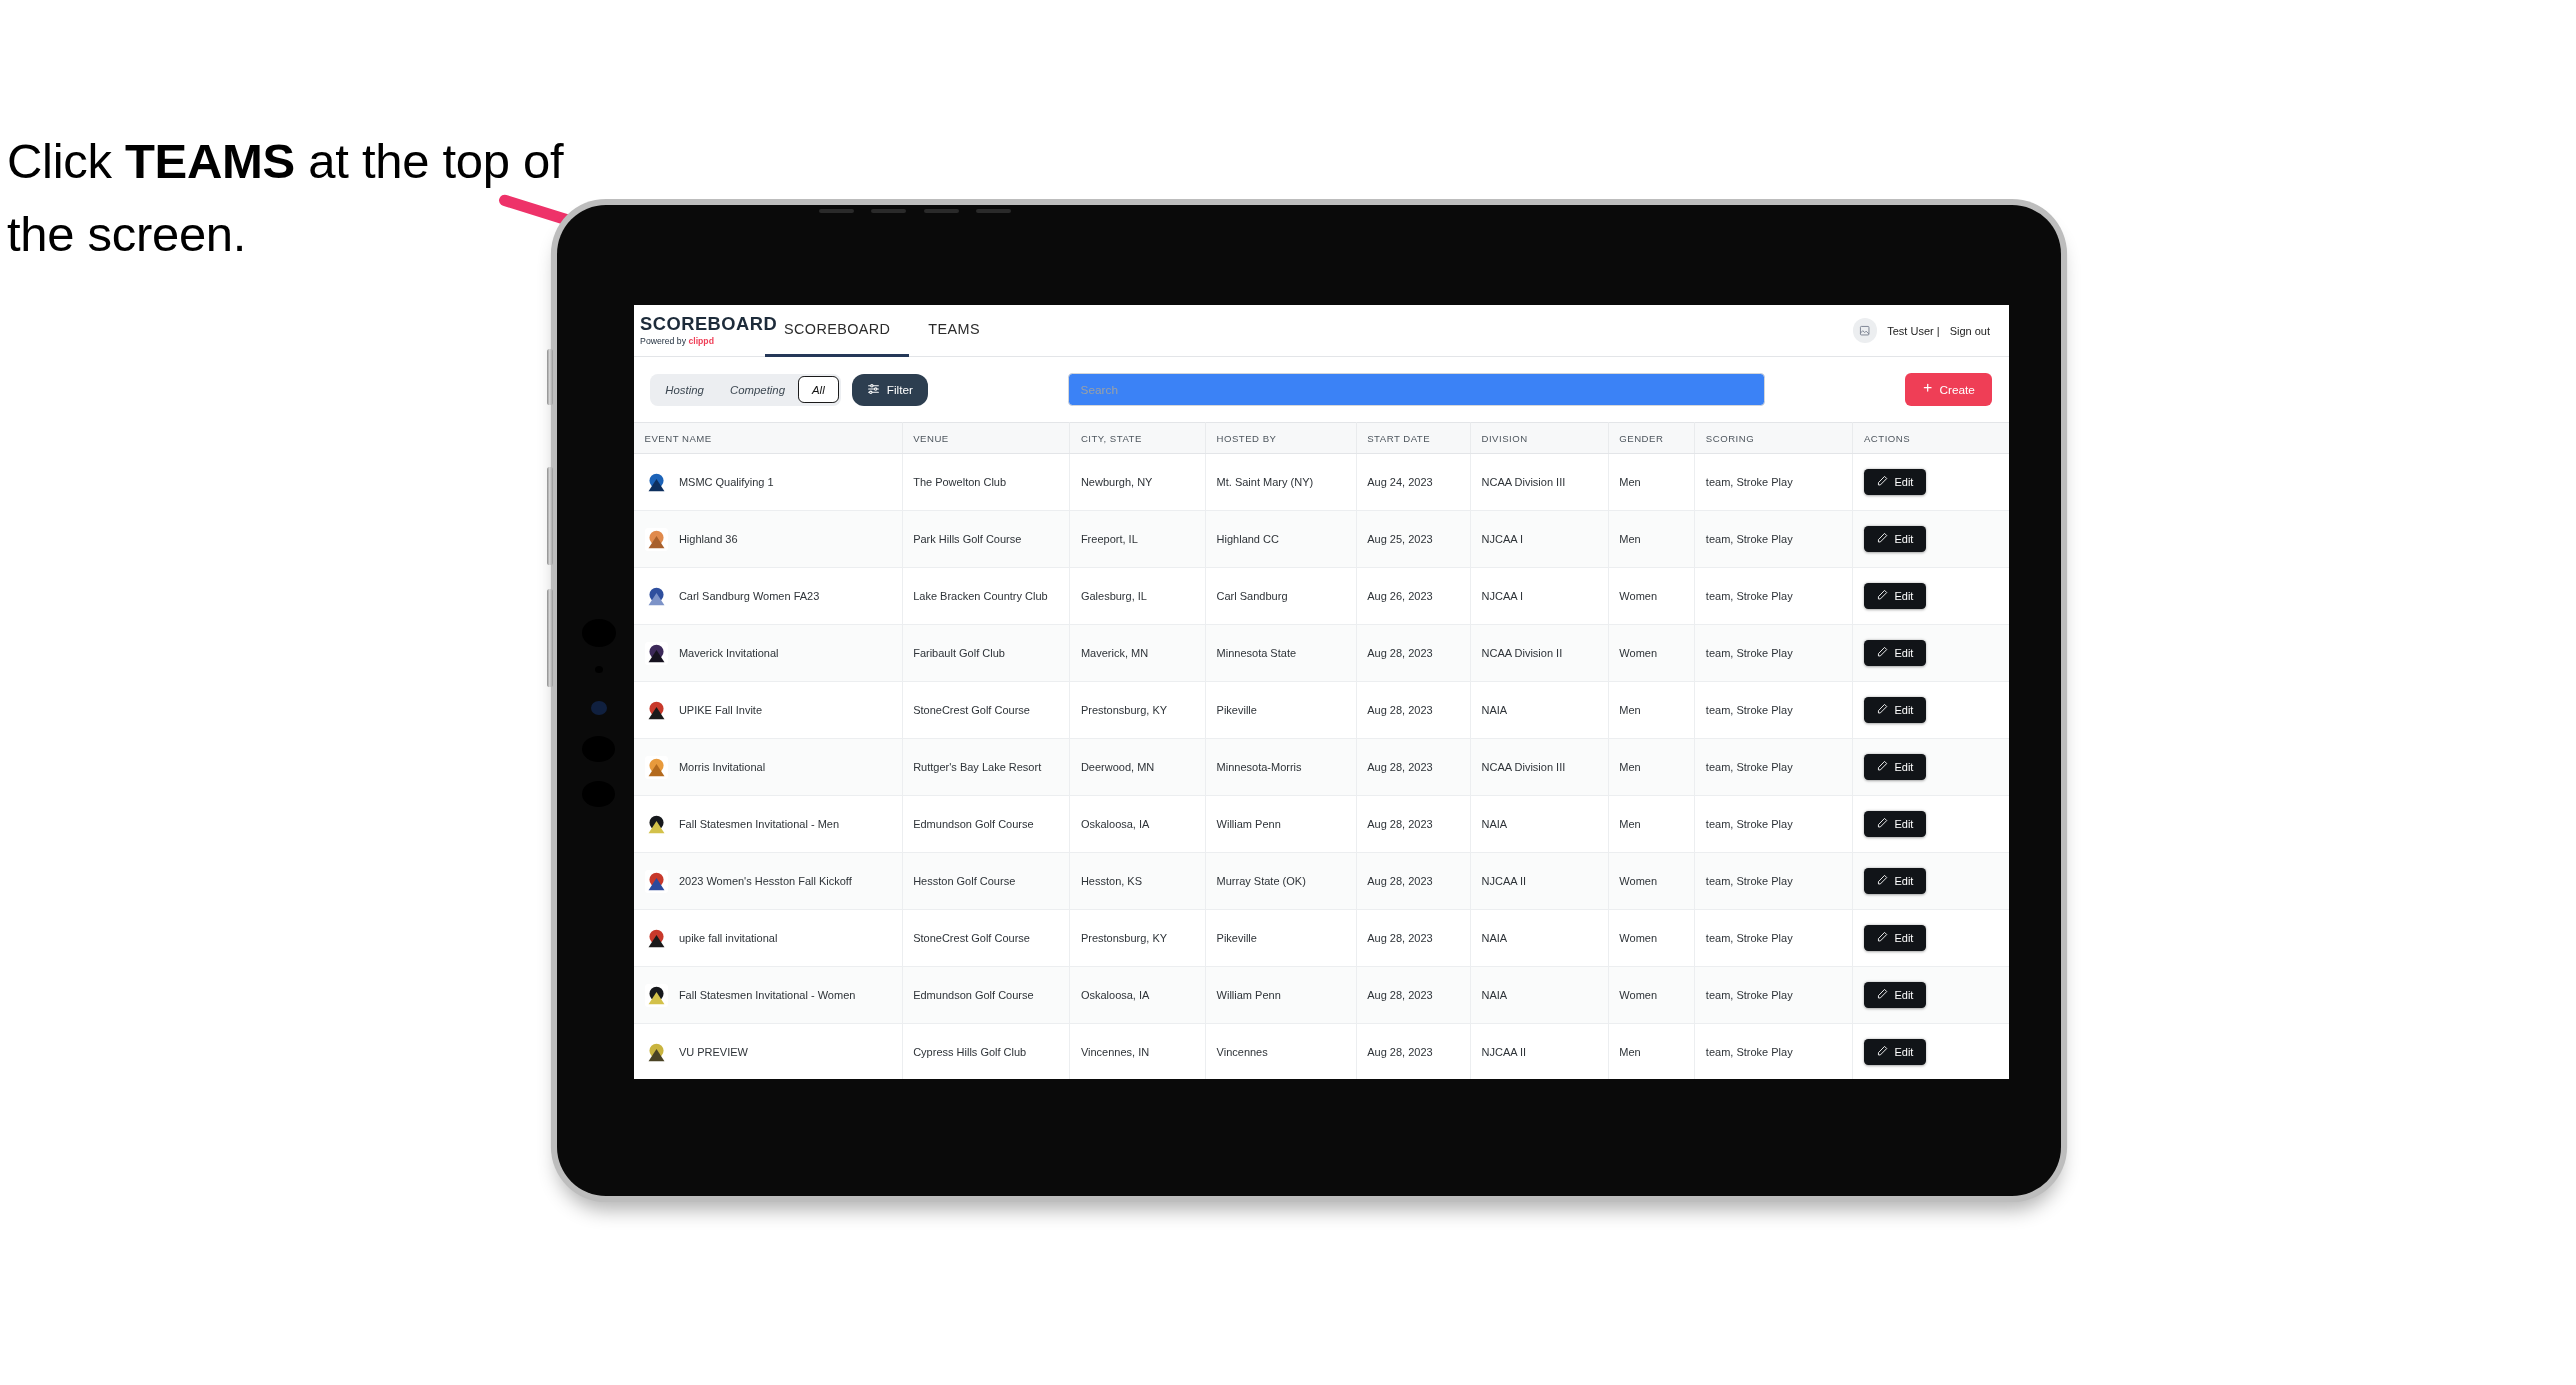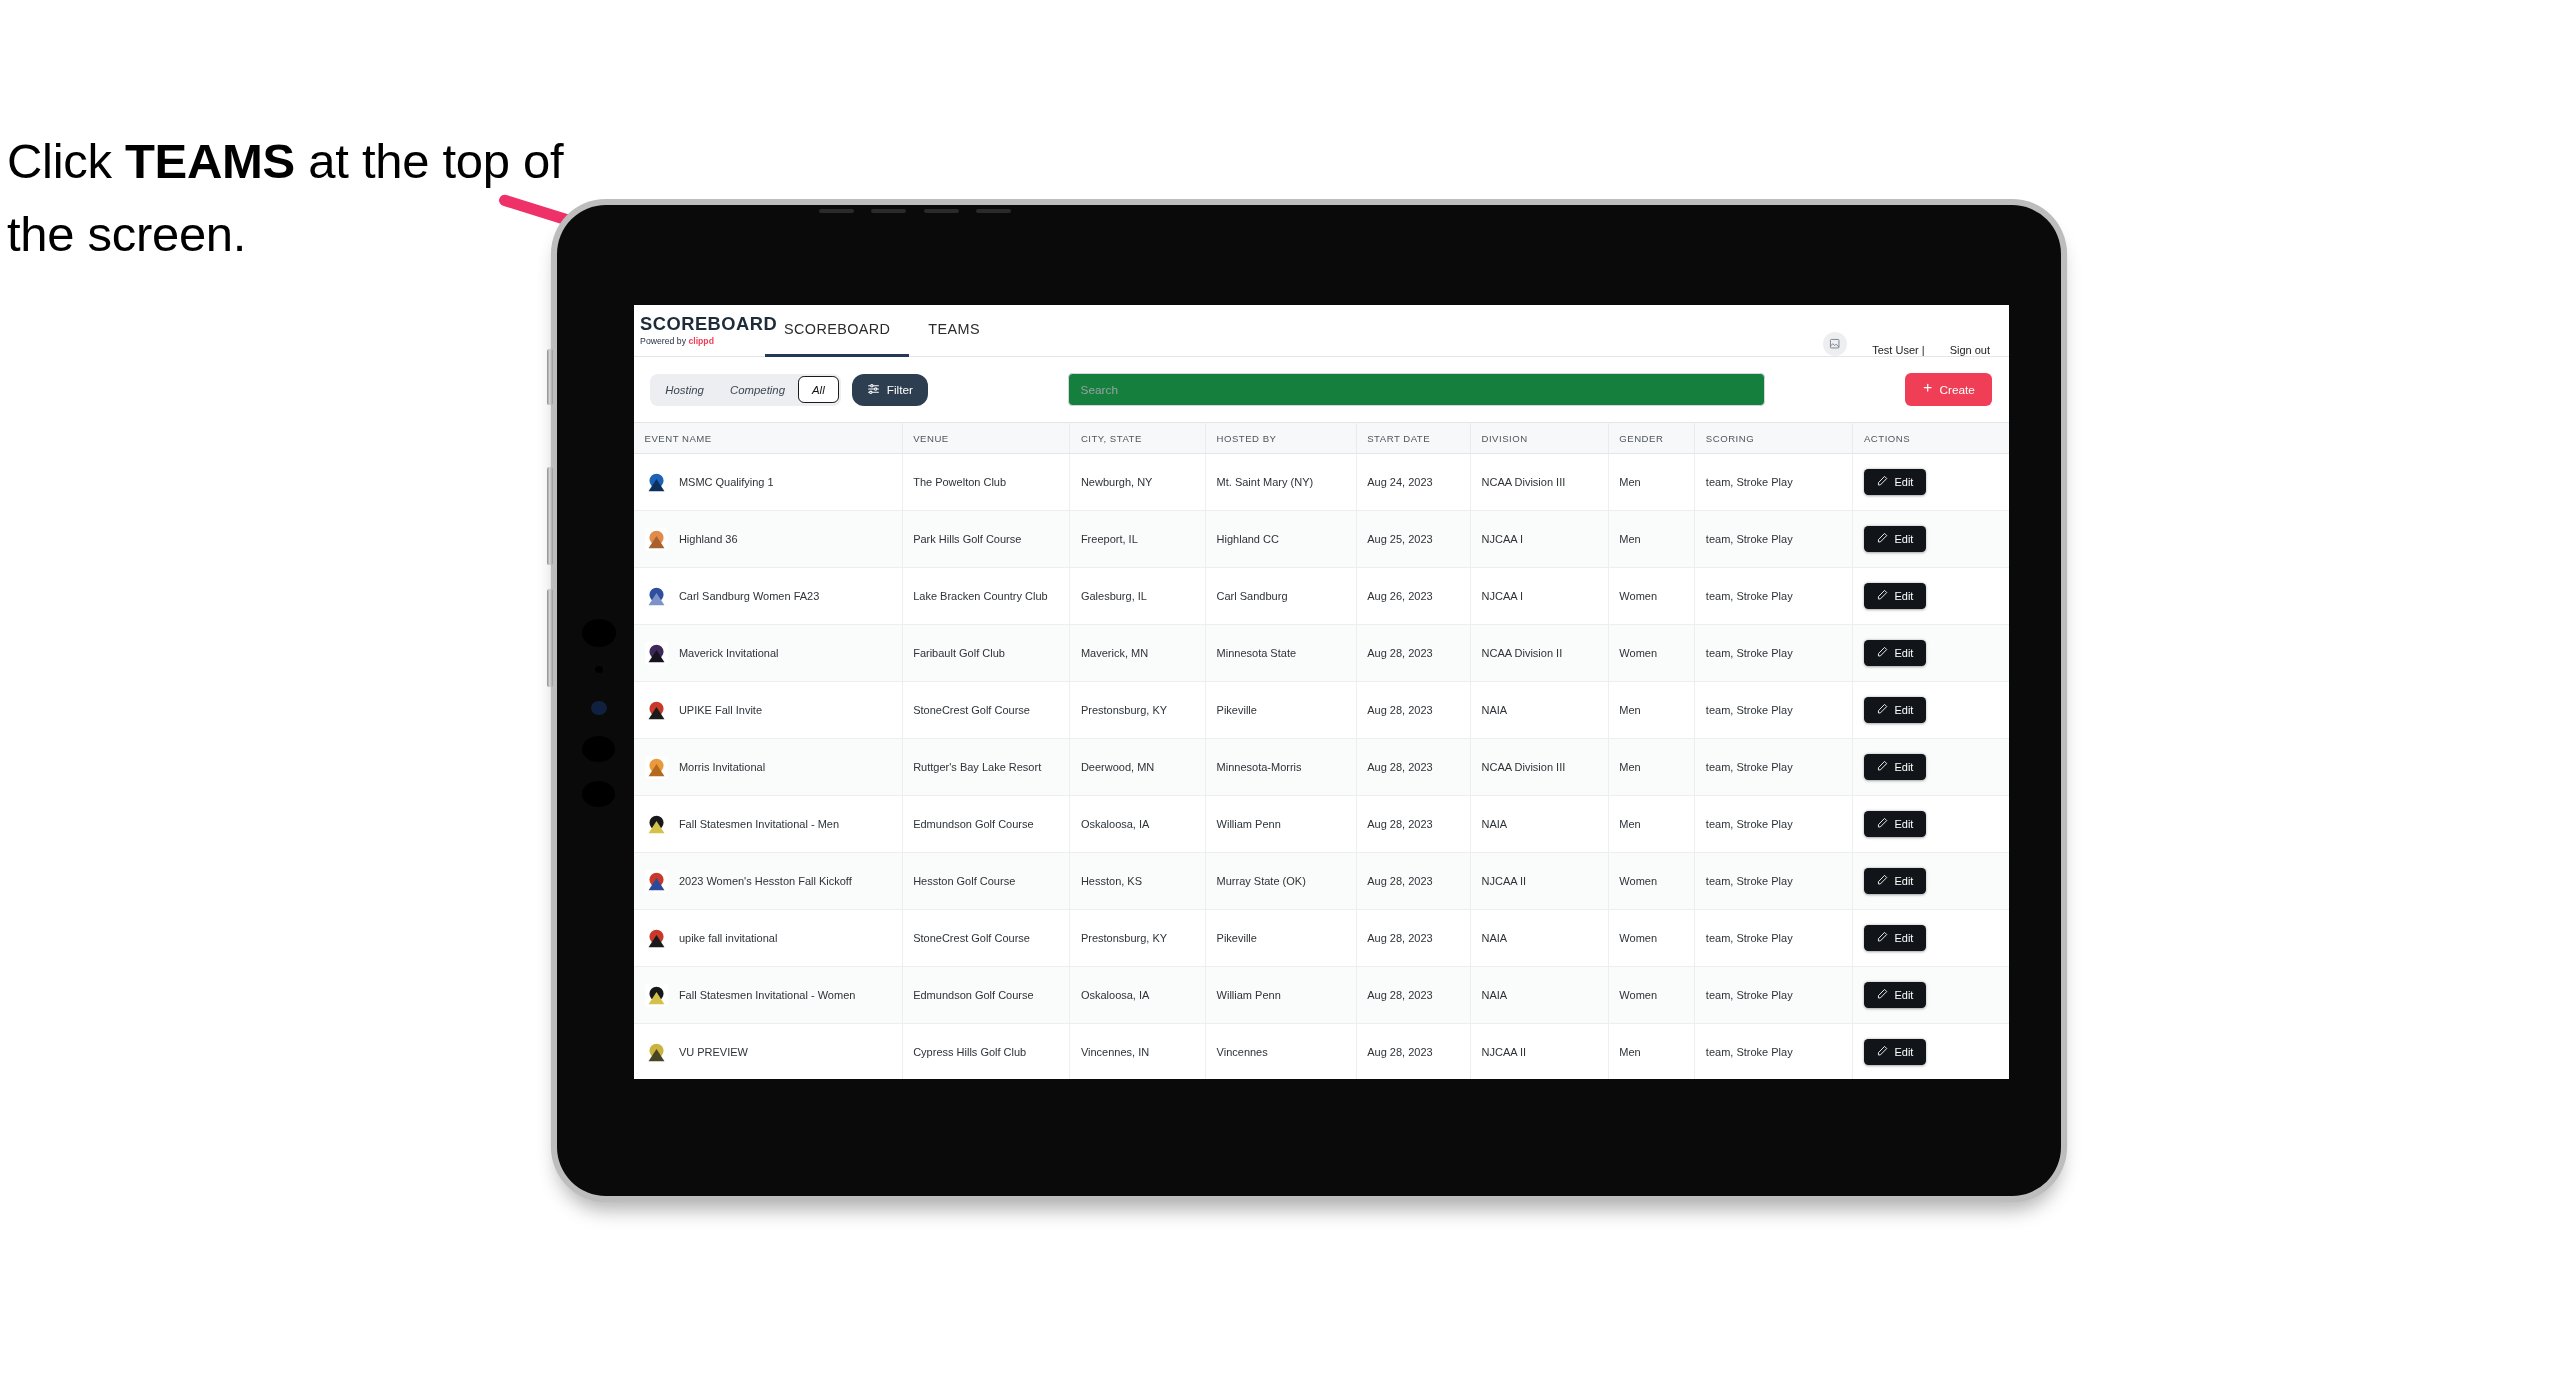--- a/index.html
+++ b/index.html
@@ -119,22 +119,22 @@
     cursor: pointer;
     border-bottom: 3.5px solid transparent;
     margin-bottom: -0.9px;
   }
   .navtab.active {
     border-bottom-color: #253858;
     font-weight: 400;
   }
   #nav-spacer { flex: 1; }
   #nav-user {
-    display: flex; align-items: flex-end;
-    gap: 25px;
+    display: flex; align-items: center;
+    gap: 10px;
     padding-right: 19px;
   }
   #avatar {
     width: 24.5px; height: 24.5px;
     border-radius: 50%;
     background: #eceef0;
     display: flex; align-items: center; justify-content: center;
     color: #7a8290;
   }
   #user-name { font-size: 11px; color: #222; }
@@ -186,21 +186,21 @@
   #search-wrap { flex: 1; display: flex; justify-content: center; }
   #search-input {
     width: 697px;
     height: 33px;
     border: 0.9px solid #d3d6da;
     border-radius: 4.4px;
     padding: 0 11.4px;
     font-size: 11.8px;
     color: #222;
     font-family: "Liberation Sans", sans-serif;
-    background: #15803d;
+    background: #3b82f6;
   }
   #search-input::placeholder { color: #9aa0a6; }
   #create-btn {
     display: flex; align-items: center; gap: 6.1px;
     background: #ef3e56;
     color: #ffffff;
     height: 33px;
     padding: 0 16.6px;
     border-radius: 6.1px;
     font-size: 11.8px;

